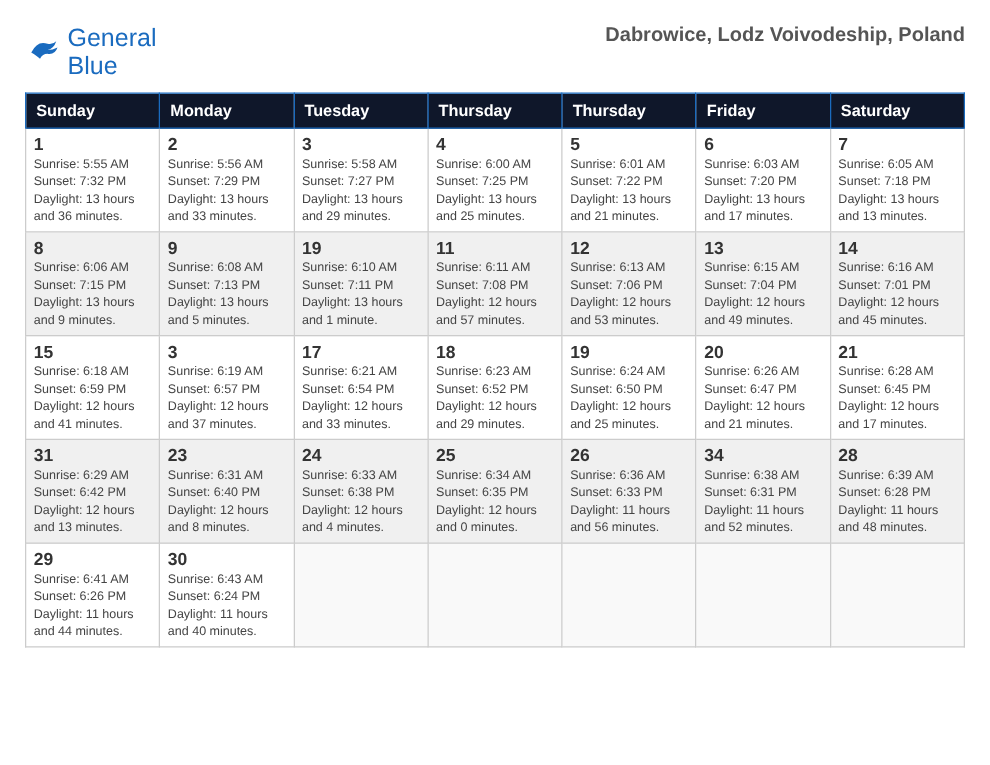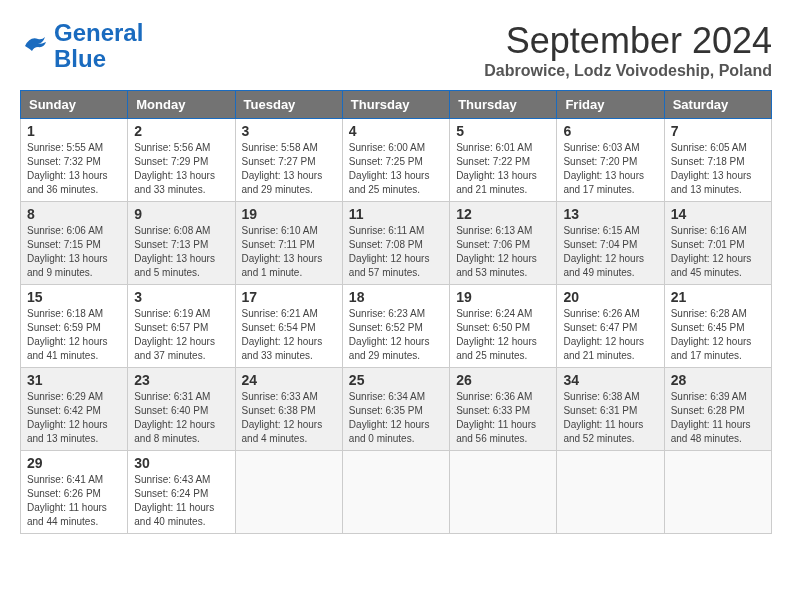--- a/index.html
+++ b/index.html
@@ -15,22 +15,22 @@
       align-items: flex-start;
       justify-content: space-between;
       margin-bottom: 10px;
     }
     .logo {
       display: flex;
       align-items: center;
       gap: 4px;
     }
     .logo-text {
-      font-size: 24px;
-      font-weight: bold;
+      font-size: 20px;
+      font-weight: normal;
       color: #333;
       line-height: 1.1;
     }
     .logo-text span {
       color: #1a6bbf;
     }
     .logo-bird {
       width: 30px;
       height: 30px;
     }
@@ -46,21 +46,21 @@
       font-size: 16px;
       color: #555;
       font-weight: bold;
     }
     .calendar {
       width: 100%;
       border-collapse: collapse;
       font-size: 11px;
     }
     .calendar thead tr th {
-      background-color: #737373;
+      background-color: #0f172a;
       color: #fff;
       text-align: left;
       padding: 6px 8px;
       font-size: 13px;
       font-weight: bold;
       border: 1px solid #1a6bbf;
     }
     .calendar tbody tr td {
       border: 1px solid #ccc;
       vertical-align: top;
@@ -97,21 +97,20 @@
       <svg viewBox="0 0 30 30" xmlns="http://www.w3.org/2000/svg">
         <path d="M5,15 Q10,5 18,8 Q22,9 25,6 Q23,12 18,13 Q22,13 26,11 Q24,17 18,16 Q14,16 12,20 Q10,18 5,15 Z" fill="#1a6bbf"></path>
       </svg>
     </div>
     <div>
       <div class="logo-text"><span>General</span></div>
       <div class="logo-text"><span>Blue</span></div>
     </div>
   </div>
   <div class="title-block">
-    <div class="month-title">September 2024</div>
     <div class="subtitle">Dabrowice, Lodz Voivodeship, Poland</div>
   </div>
 </div>
 
 <table class="calendar">
   <thead>
     <tr>
     <th>Sunday</th>
         <th>Monday</th>
         <th>Tuesday</th>

